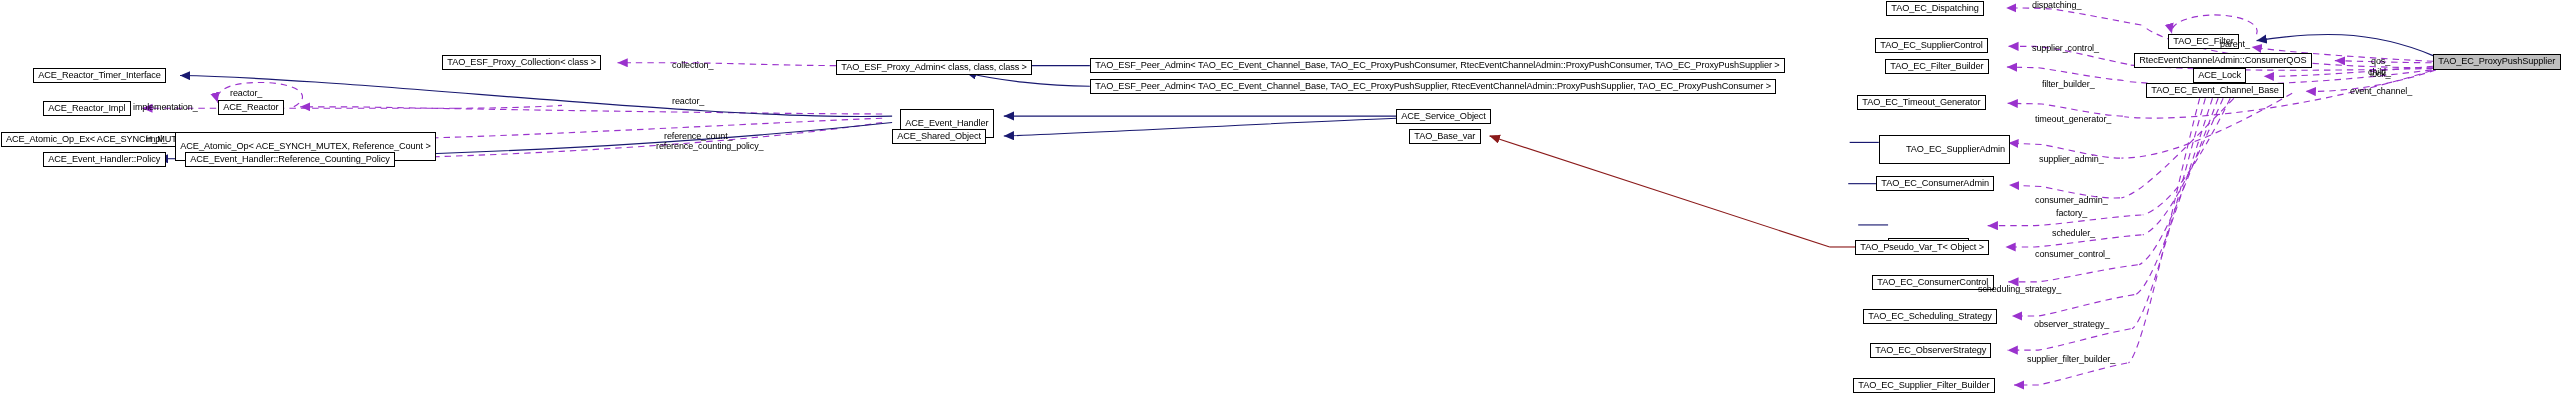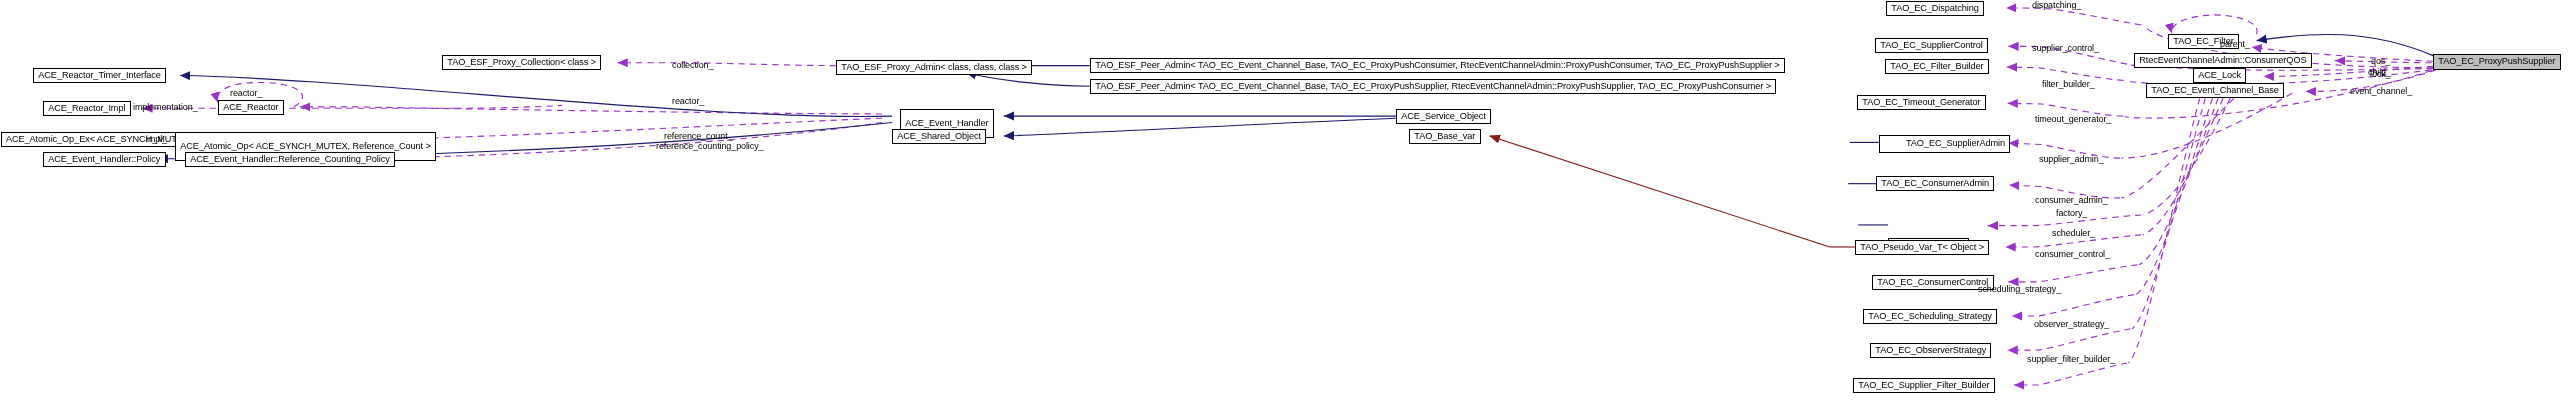--- a/index.html
+++ b/index.html
@@ -157,21 +157,21 @@
       </div>
       <div class="node" style="left: 1875px; top: 38px; height: 15px; justify-content: flex-end;">
         <span>TAO_EC_SupplierControl</span>
       </div>
       <div class="node" style="left: 1885px; top: 59px; height: 15px;">
         <span>TAO_EC_Filter_Builder</span>
       </div>
       <div class="node" style="left: 1857px; top: 95px; height: 15px;">
         <span>TAO_EC_Timeout_Generator</span>
       </div>
-      <div class="node" style="left: 1879px; top: 135px; height: 18px; padding-left: 26px;">
+      <div class="node" style="left: 1879px; top: 135px; height: 29px; padding-left: 26px;">
         <span>TAO_EC_SupplierAdmin</span>
       </div>
       <div class="node" style="left: 1876px; top: 176px; height: 15px;">
         <span>TAO_EC_ConsumerAdmin</span>
       </div>
       <div class="node" style="left: 1888px; top: 218px; height: 15px; margin-top: 20px;">
         <span>TAO_EC_Factory</span>
       </div>
       <div class="node" style="left: 1855px; top: 240px; height: 15px;">
         <span>TAO_Pseudo_Var_T&lt; Object &gt;</span>

